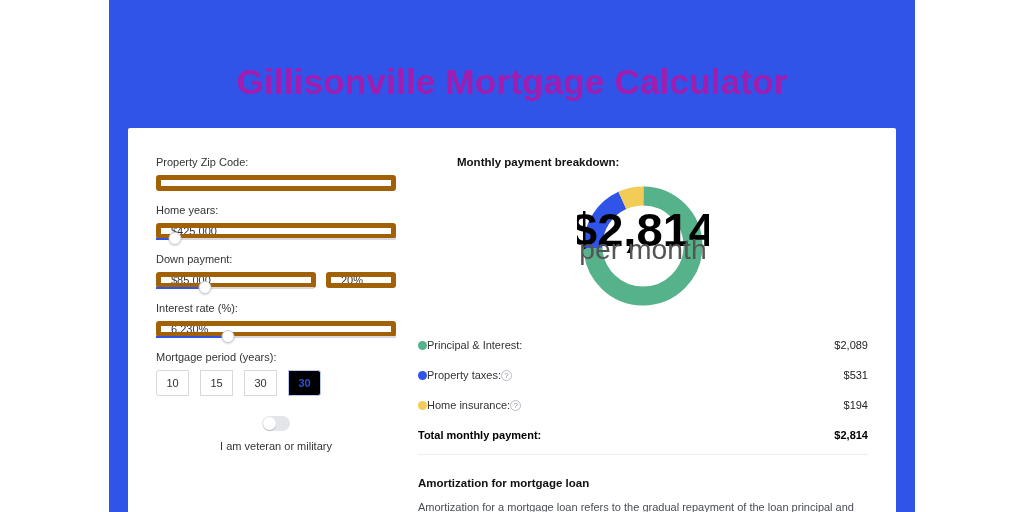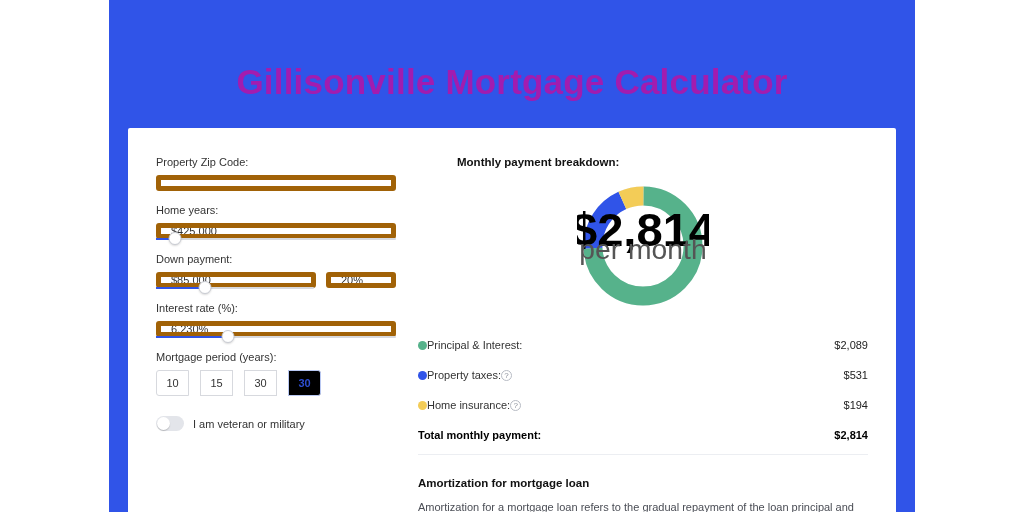--- a/index.html
+++ b/index.html
@@ -109,20 +109,21 @@
   .period-btn.active {
     background: #000000;
     color: #2d4ed1;
     font-weight: 600;
     border-color: #b9c8f2;
     position: relative;
   }
   .toggle-row {
     display: flex; align-items: center; gap: 9px;
     margin-top: 20px;
+    flex-direction: column;
   }
   .toggle {
     width: 28px; height: 15px;
     background: #e3e5ea;
     border-radius: 999px;
     position: relative;
   }
   .toggle-knob {
     position: absolute;
     left: 1px; top: 1px;

